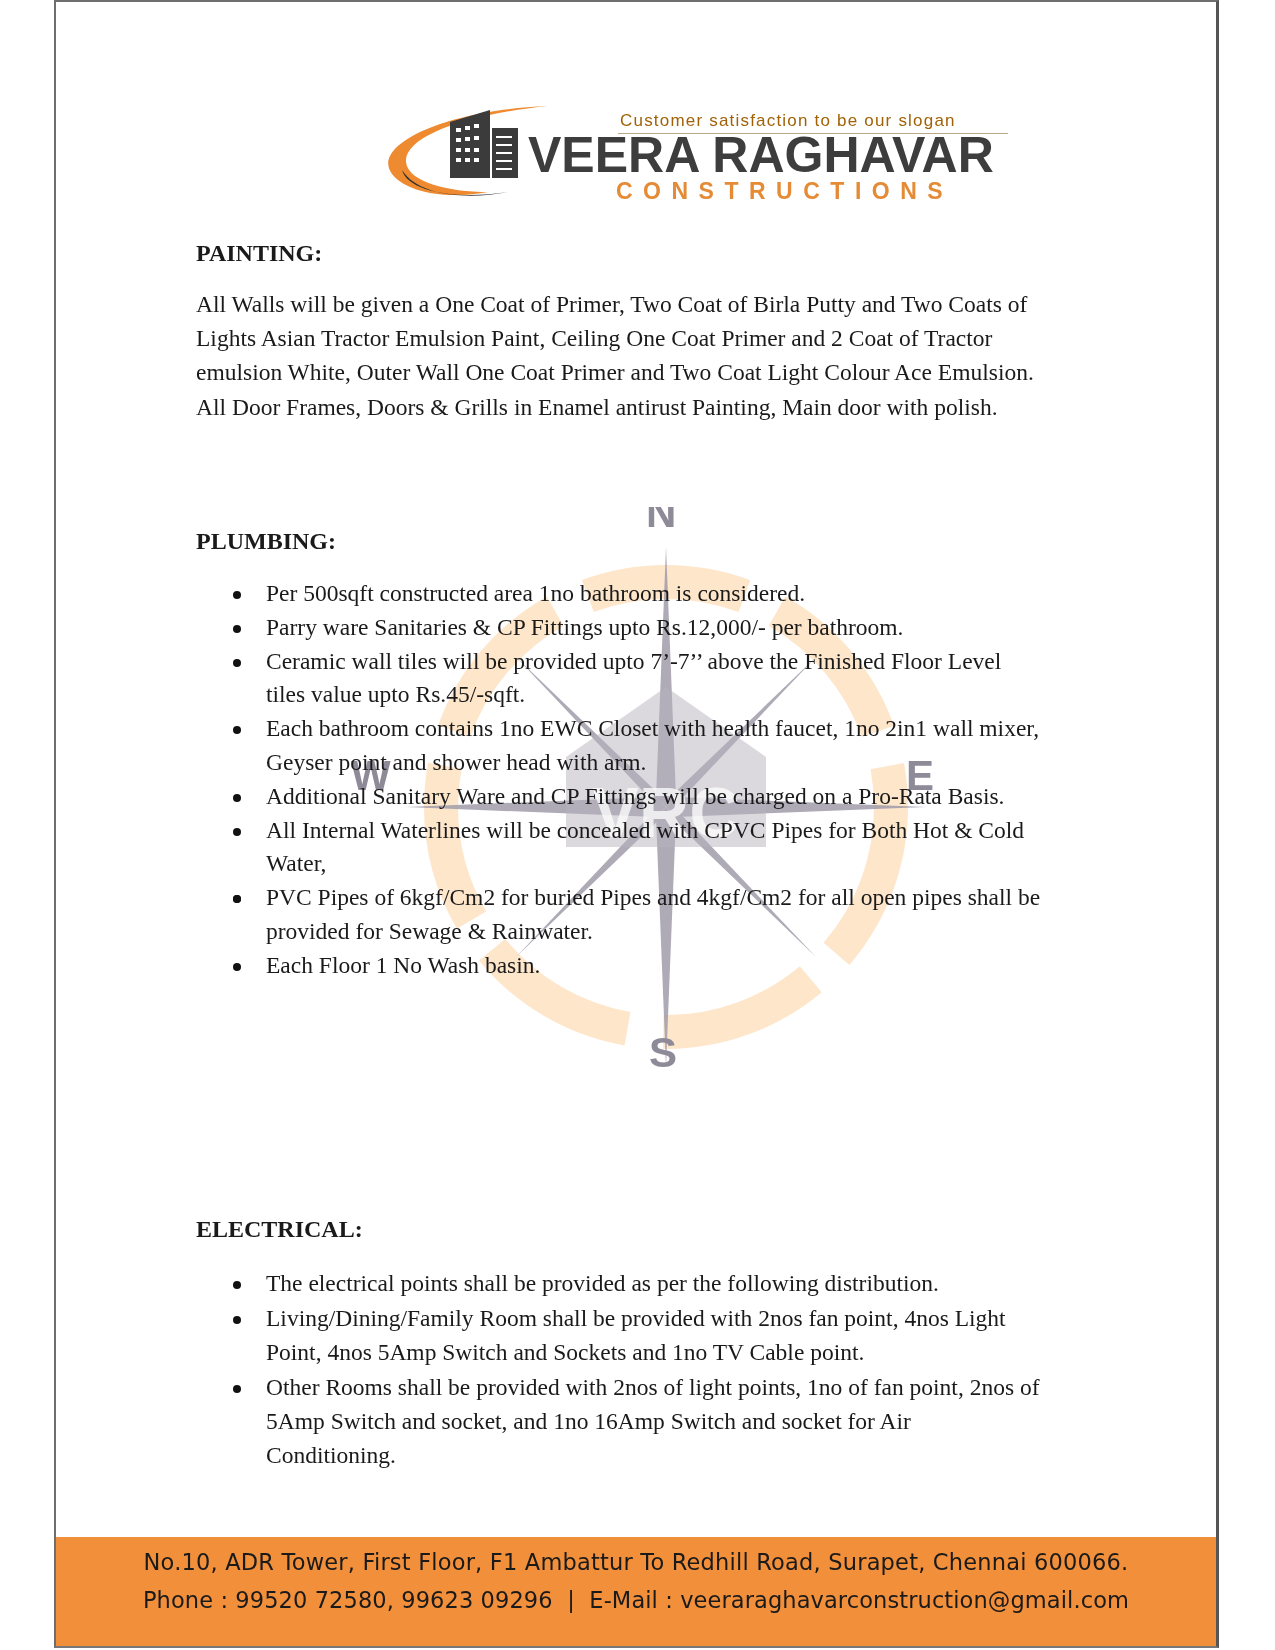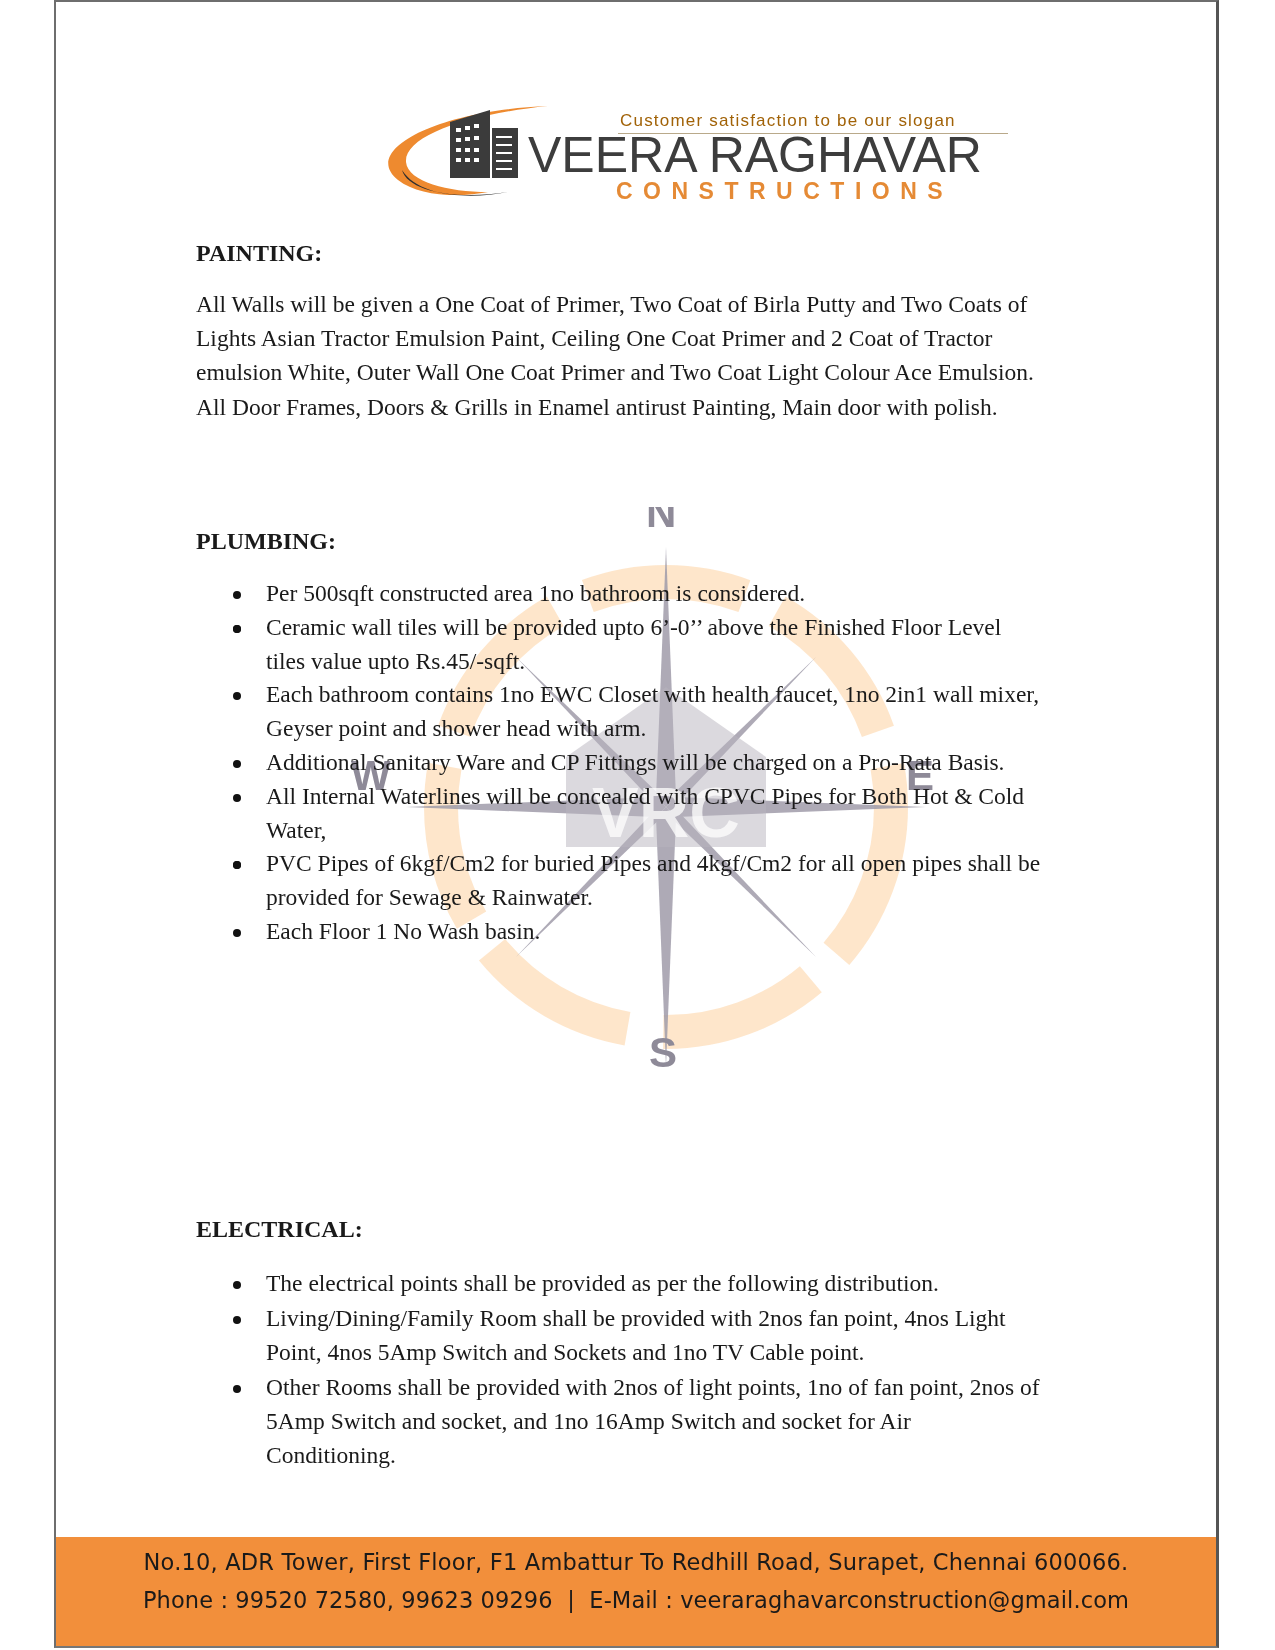--- a/index.html
+++ b/index.html
@@ -12,21 +12,21 @@
     
     .logo { position: absolute; left: 322px; top: 98px; width: 640px; height: 110px; }
     .logo svg { position: absolute; left: 0; top: 0; }
     .slogan {
       position: absolute; left: 242px; top: 11px;
       font-family: "Liberation Sans", sans-serif; font-size: 17px; letter-spacing: 1.2px; color: #a16207;
     }
     .slogan-rule { position: absolute; left: 240px; top: 33px; width: 390px; height: 1px; background: #b9a98a; }
     .brand-name {
       position: absolute; left: 150px; top: 30px;
-      font-family: "Liberation Sans", sans-serif; font-weight: normal; font-size: 50px; color: #3d3d3d;
+      font-family: "Liberation Sans", sans-serif; font-weight: bold; font-size: 50px; color: #3d3d3d;
       letter-spacing: 0px; line-height: 50px; white-space: nowrap;
     }
     .brand-sub {
       position: absolute; left: 238px; top: 78px;
       font-family: "Liberation Sans", sans-serif; font-weight: bold; font-size: 23px; color: #e58a35;
       letter-spacing: 10.5px; white-space: nowrap;
     }
     
     .watermark { position: absolute; left: 290px; top: 505px; width: 640px; height: 610px; pointer-events: none; }
     
@@ -115,22 +115,22 @@
   </div>
 </div>
 
 <div class="content">
   <div class="section-heading" style="top:240px;">PAINTING:</div>
   <div class="para" style="top:287px;">All Walls will be given a One Coat of Primer, Two Coat of Birla Putty and Two Coats of Lights Asian Tractor Emulsion Paint, Ceiling One Coat Primer and 2 Coat of Tractor emulsion White, Outer Wall One Coat Primer and Two Coat Light Colour Ace Emulsion. All Door Frames, Doors &amp; Grills in Enamel antirust Painting, Main door with polish.</div>
 
   <div class="section-heading" style="top:528px;">PLUMBING:</div>
   <ul class="bullets" style="top:577px;">
     <li><span class="dot"></span><span>Per 500sqft constructed area 1no bathroom is considered.</span></li>
-    <li><span class="dot"></span></li>
-    <li><span class="dot"></span><span>Ceramic wall tiles will be provided upto 6’-0’’ above the Finished Floor Level tiles value upto Rs.45/-sqft.</span></li>
+    <li><span class="dot"></span><span>Parry ware Sanitaries &amp; CP Fittings upto Rs.12,000/- per bathroom.</span></li>
+    <li><span class="dot"></span><span>Ceramic wall tiles will be provided upto 7’-7’’ above the Finished Floor Level tiles value upto Rs.45/-sqft.</span></li>
     <li><span class="dot"></span><span>Each bathroom contains 1no EWC Closet with health faucet, 1no 2in1 wall mixer, Geyser point and shower head with arm.</span></li>
     <li><span class="dot"></span><span>Additional Sanitary Ware and CP Fittings will be charged on a Pro-Rata Basis.</span></li>
     <li><span class="dot"></span><span>All Internal Waterlines will be concealed with CPVC Pipes for Both Hot &amp; Cold Water,</span></li>
     <li><span class="dot"></span></li>
     <li><span class="dot"></span><span>PVC Pipes of 6kgf/Cm2 for buried Pipes and 4kgf/Cm2 for all open pipes shall be provided for Sewage &amp; Rainwater.</span></li>
     <li><span class="dot"></span><span>Each Floor 1 No Wash basin.</span></li>
   </ul>
 
   <div class="section-heading" style="top:1216px;">ELECTRICAL:</div>
   <ul class="bullets elec" style="top:1267px;">

